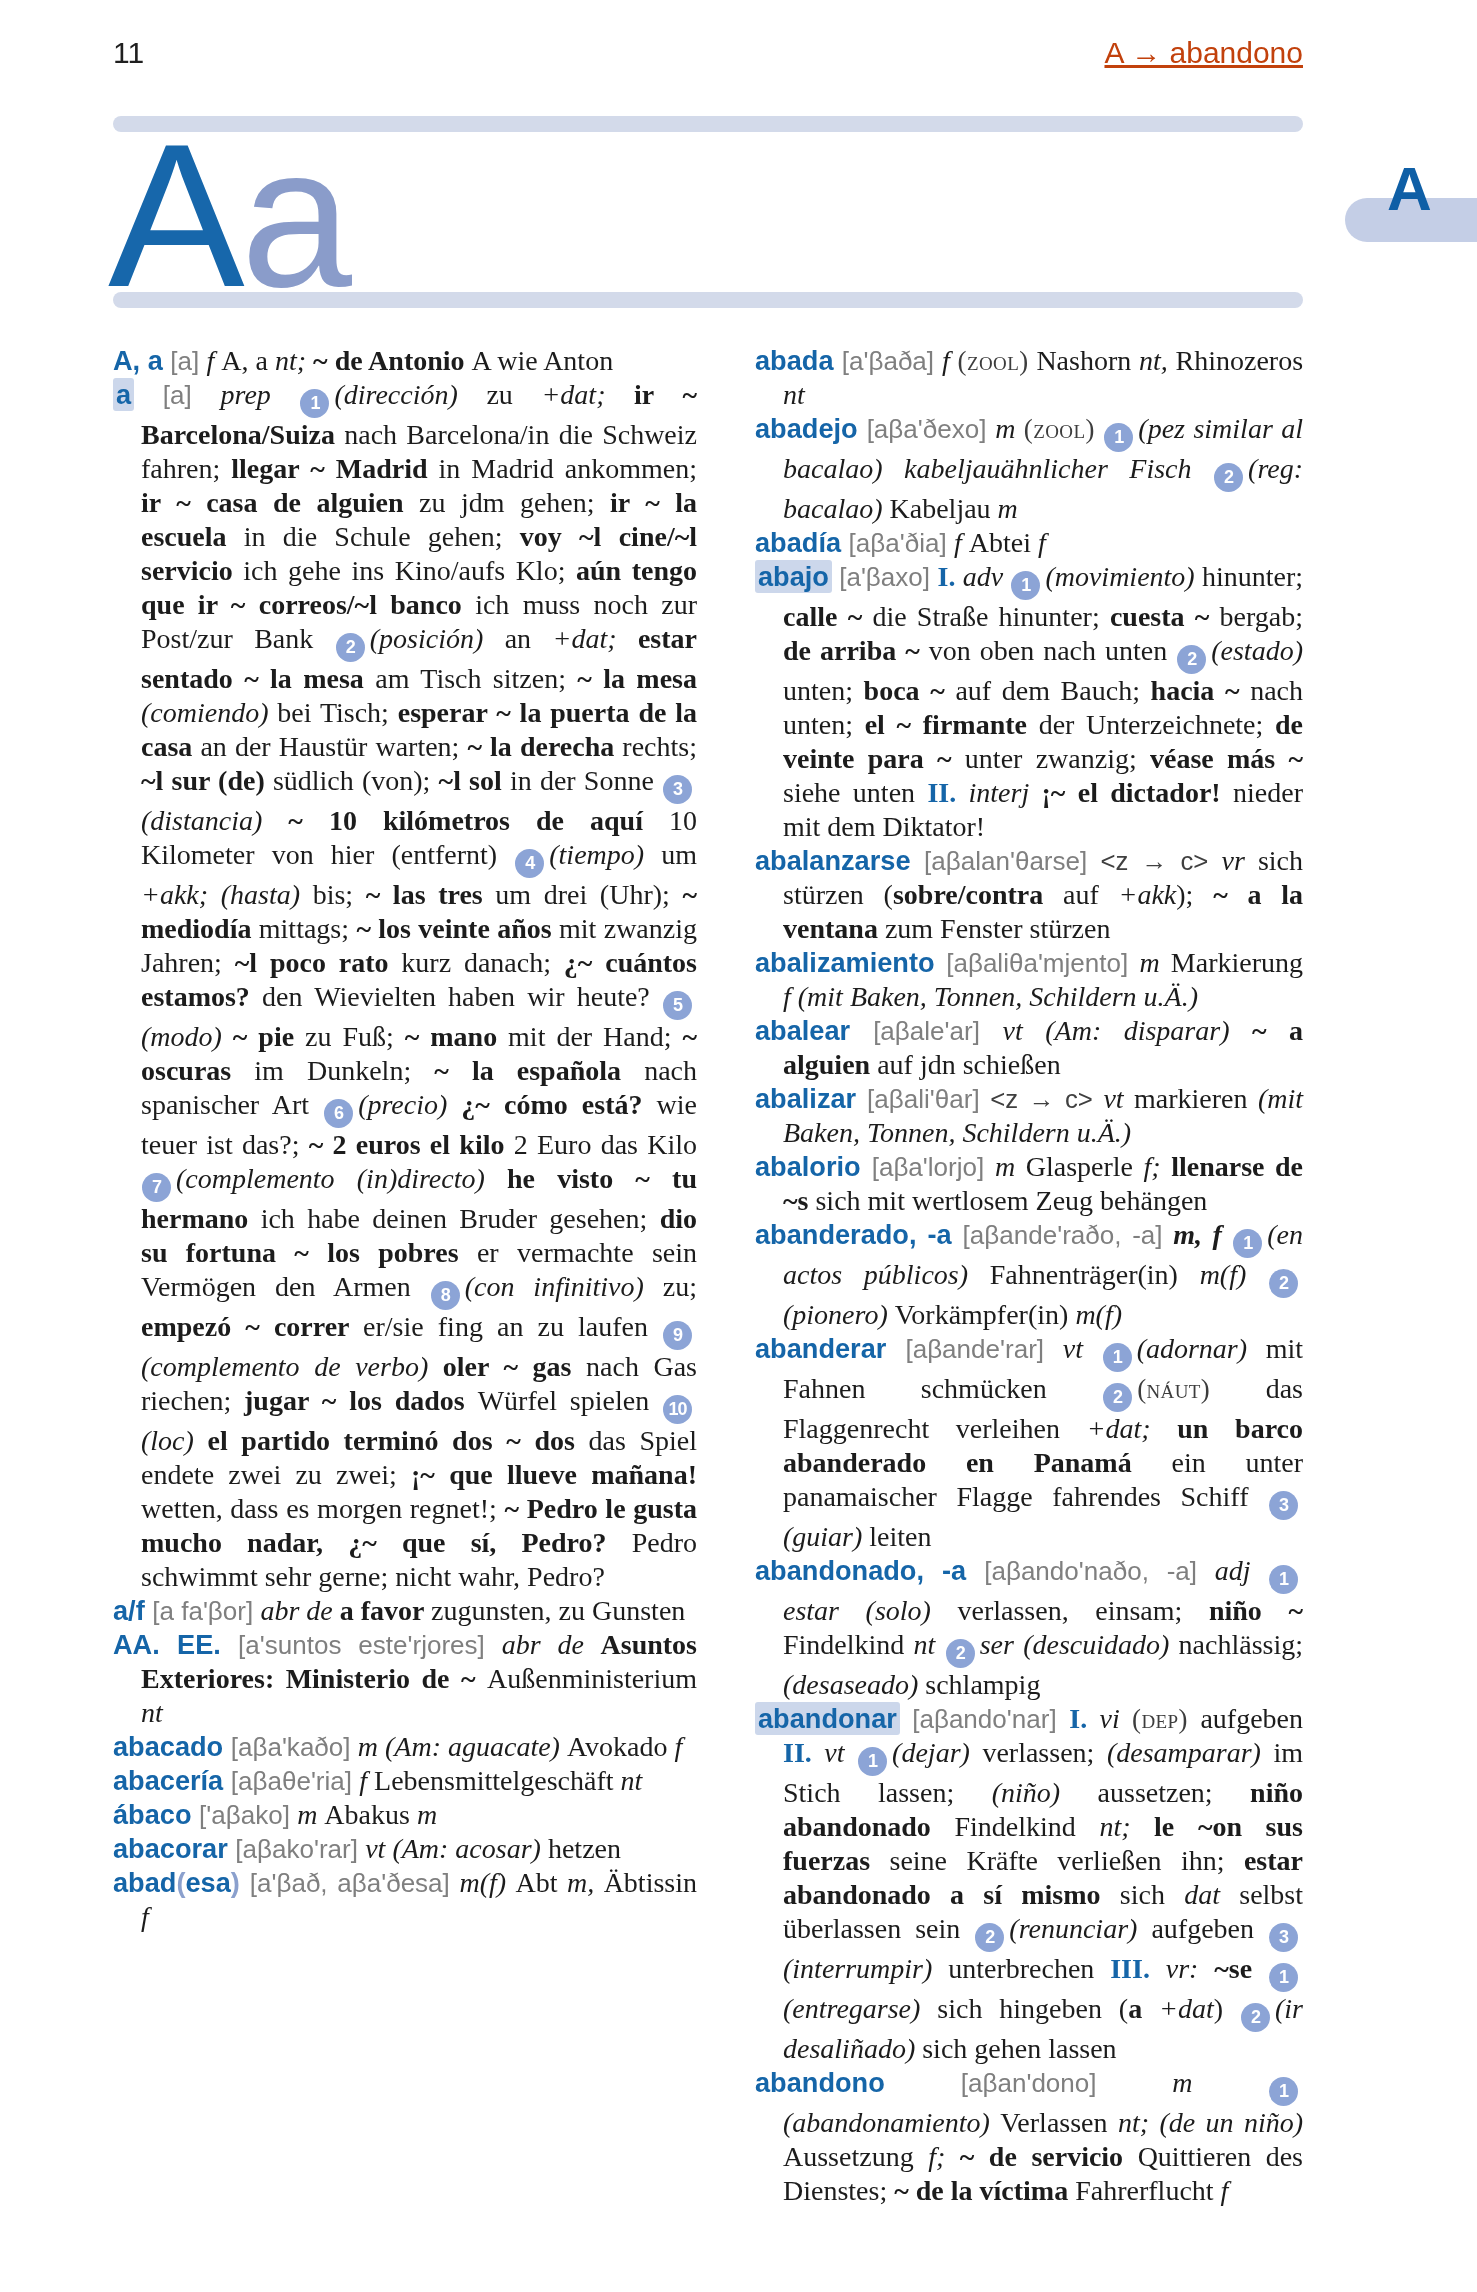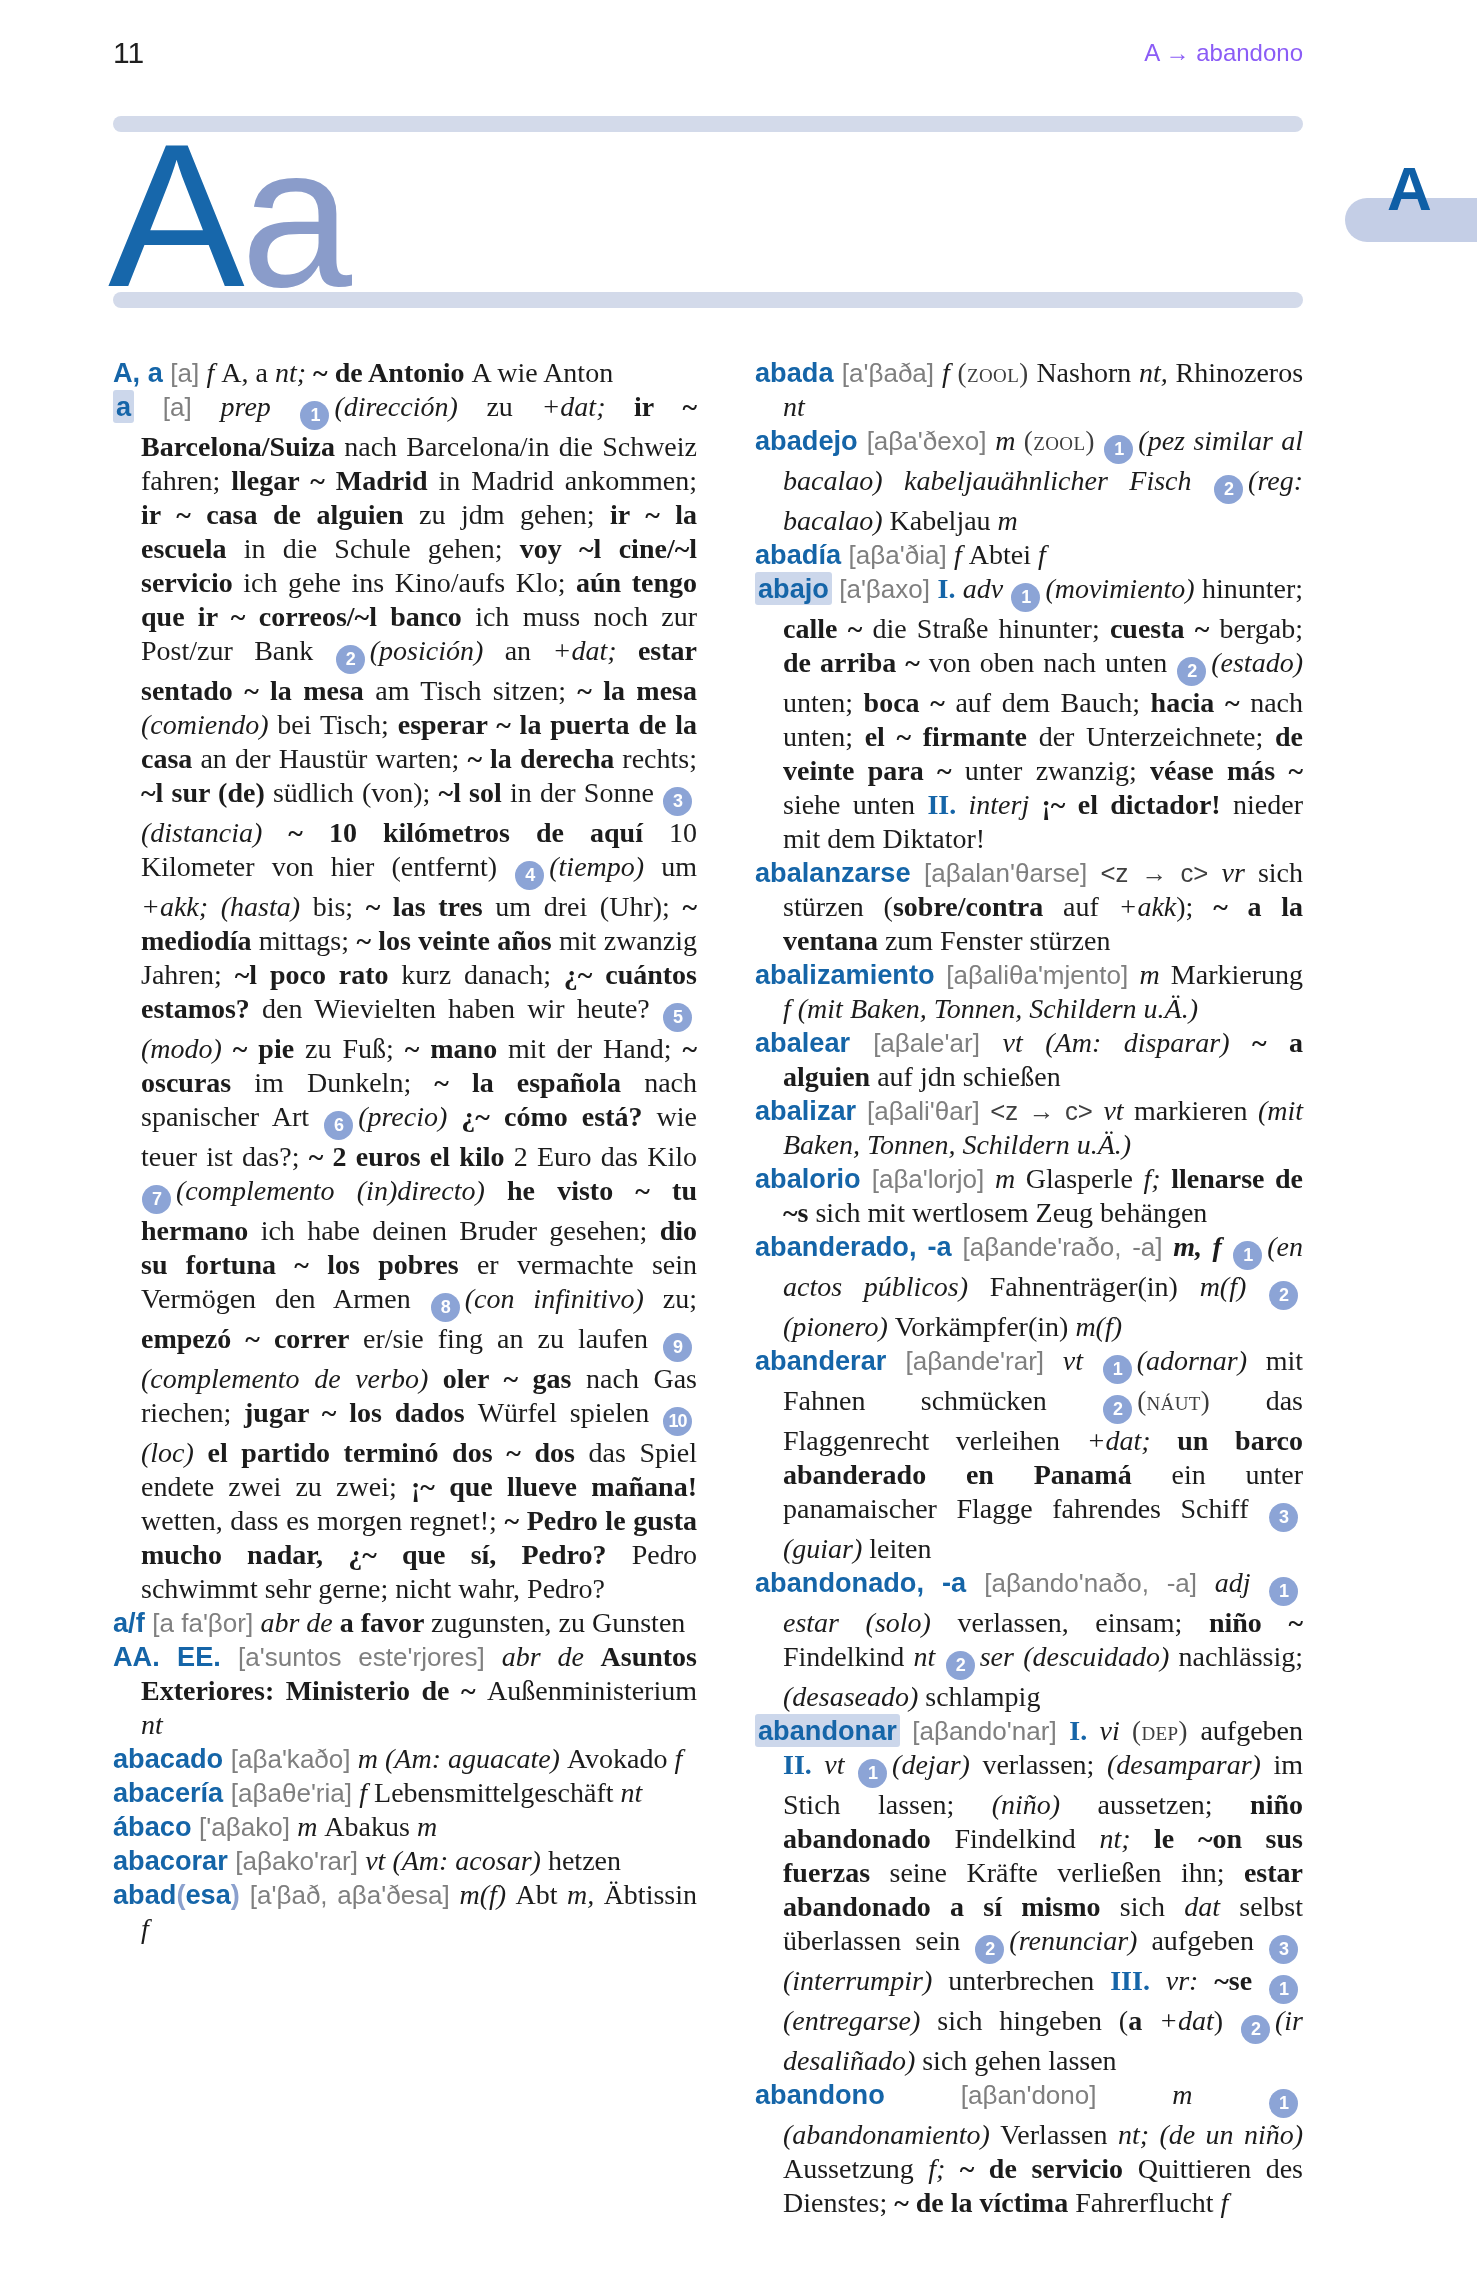--- a/index.html
+++ b/index.html
@@ -1,34 +1,34 @@
 <!DOCTYPE html>
 <html lang="de"><head>
 <meta charset="utf-8">
 <style>
   html,body{margin:0;padding:0;background:#ffffff;}
   body{width:1477px;height:2292px;position:relative;font-family:"Liberation Serif",serif;color:#1c1c1c;overflow:hidden;}
 
   .page-header{position:absolute;left:113px;top:36px;width:1190px;display:flex;justify-content:space-between;align-items:center;}
   .page-number{font-family:"Liberation Sans",sans-serif;font-size:30px;color:#1f1f1f;}
-  .page-guide{font-family:"Liberation Sans",sans-serif;font-size:24px;color:#8b5cf6;}
+  .page-guide{font-family:"Liberation Sans",sans-serif;font-size:30px;color:#c2410c;text-decoration:underline;}
 
   .rule{position:absolute;left:113px;width:1190px;height:16px;background:#d3daea;border-radius:8px;}
   .rule-top{top:116px;}
   .rule-mid{top:292px;}
 
   .section-head{position:absolute;left:108px;top:112px;line-height:205px;font-family:Liberation Sans, sans-serif;font-weight:300;letter-spacing:-4px;}
   .big-A{font-size:205px;color:#1767ab;}
   .big-a{font-size:200px;color:#8a9cca;}
 
   .thumb-tab{position:absolute;right:0;top:198px;width:132px;height:44px;background:#c4cee6;border-radius:22px 0 0 22px;}
   .thumb-tab .tab-letter{position:absolute;left:42px;top:-40px;font-family:"Liberation Sans",sans-serif;font-weight:bold;font-size:62px;color:#0f5fa6;line-height:1;}
 
   .columns{position:absolute;left:113px;top:344px;width:1190px;display:flex;justify-content:space-between;}
-  .col{display:block;margin-top:12px;}
+  .col{display:block;}
   #col-left{width:584px;}
   #col-right{width:548px;}
 
   .entry{margin:0;padding-left:28px;text-indent:-28px;text-align:justify;font-size:28px;line-height:34px;hyphens:auto;-webkit-hyphens:auto;}
 
   .seg-h{font-family:"Liberation Sans",sans-serif;font-weight:bold;color:#1565a8;font-size:0.97em;}
   .seg-hh{font-family:"Liberation Sans",sans-serif;font-weight:bold;color:#1565a8;font-size:0.97em;background:#ccd7eb;border-radius:3px;padding:1px 3px;}
   .seg-hp{font-family:"Liberation Sans",sans-serif;font-weight:bold;color:#8ba0cd;font-size:0.97em;}
   .seg-g{font-family:"Liberation Sans",sans-serif;color:#7f7f7f;font-size:0.93em;}
   .seg-i{font-style:italic;}

